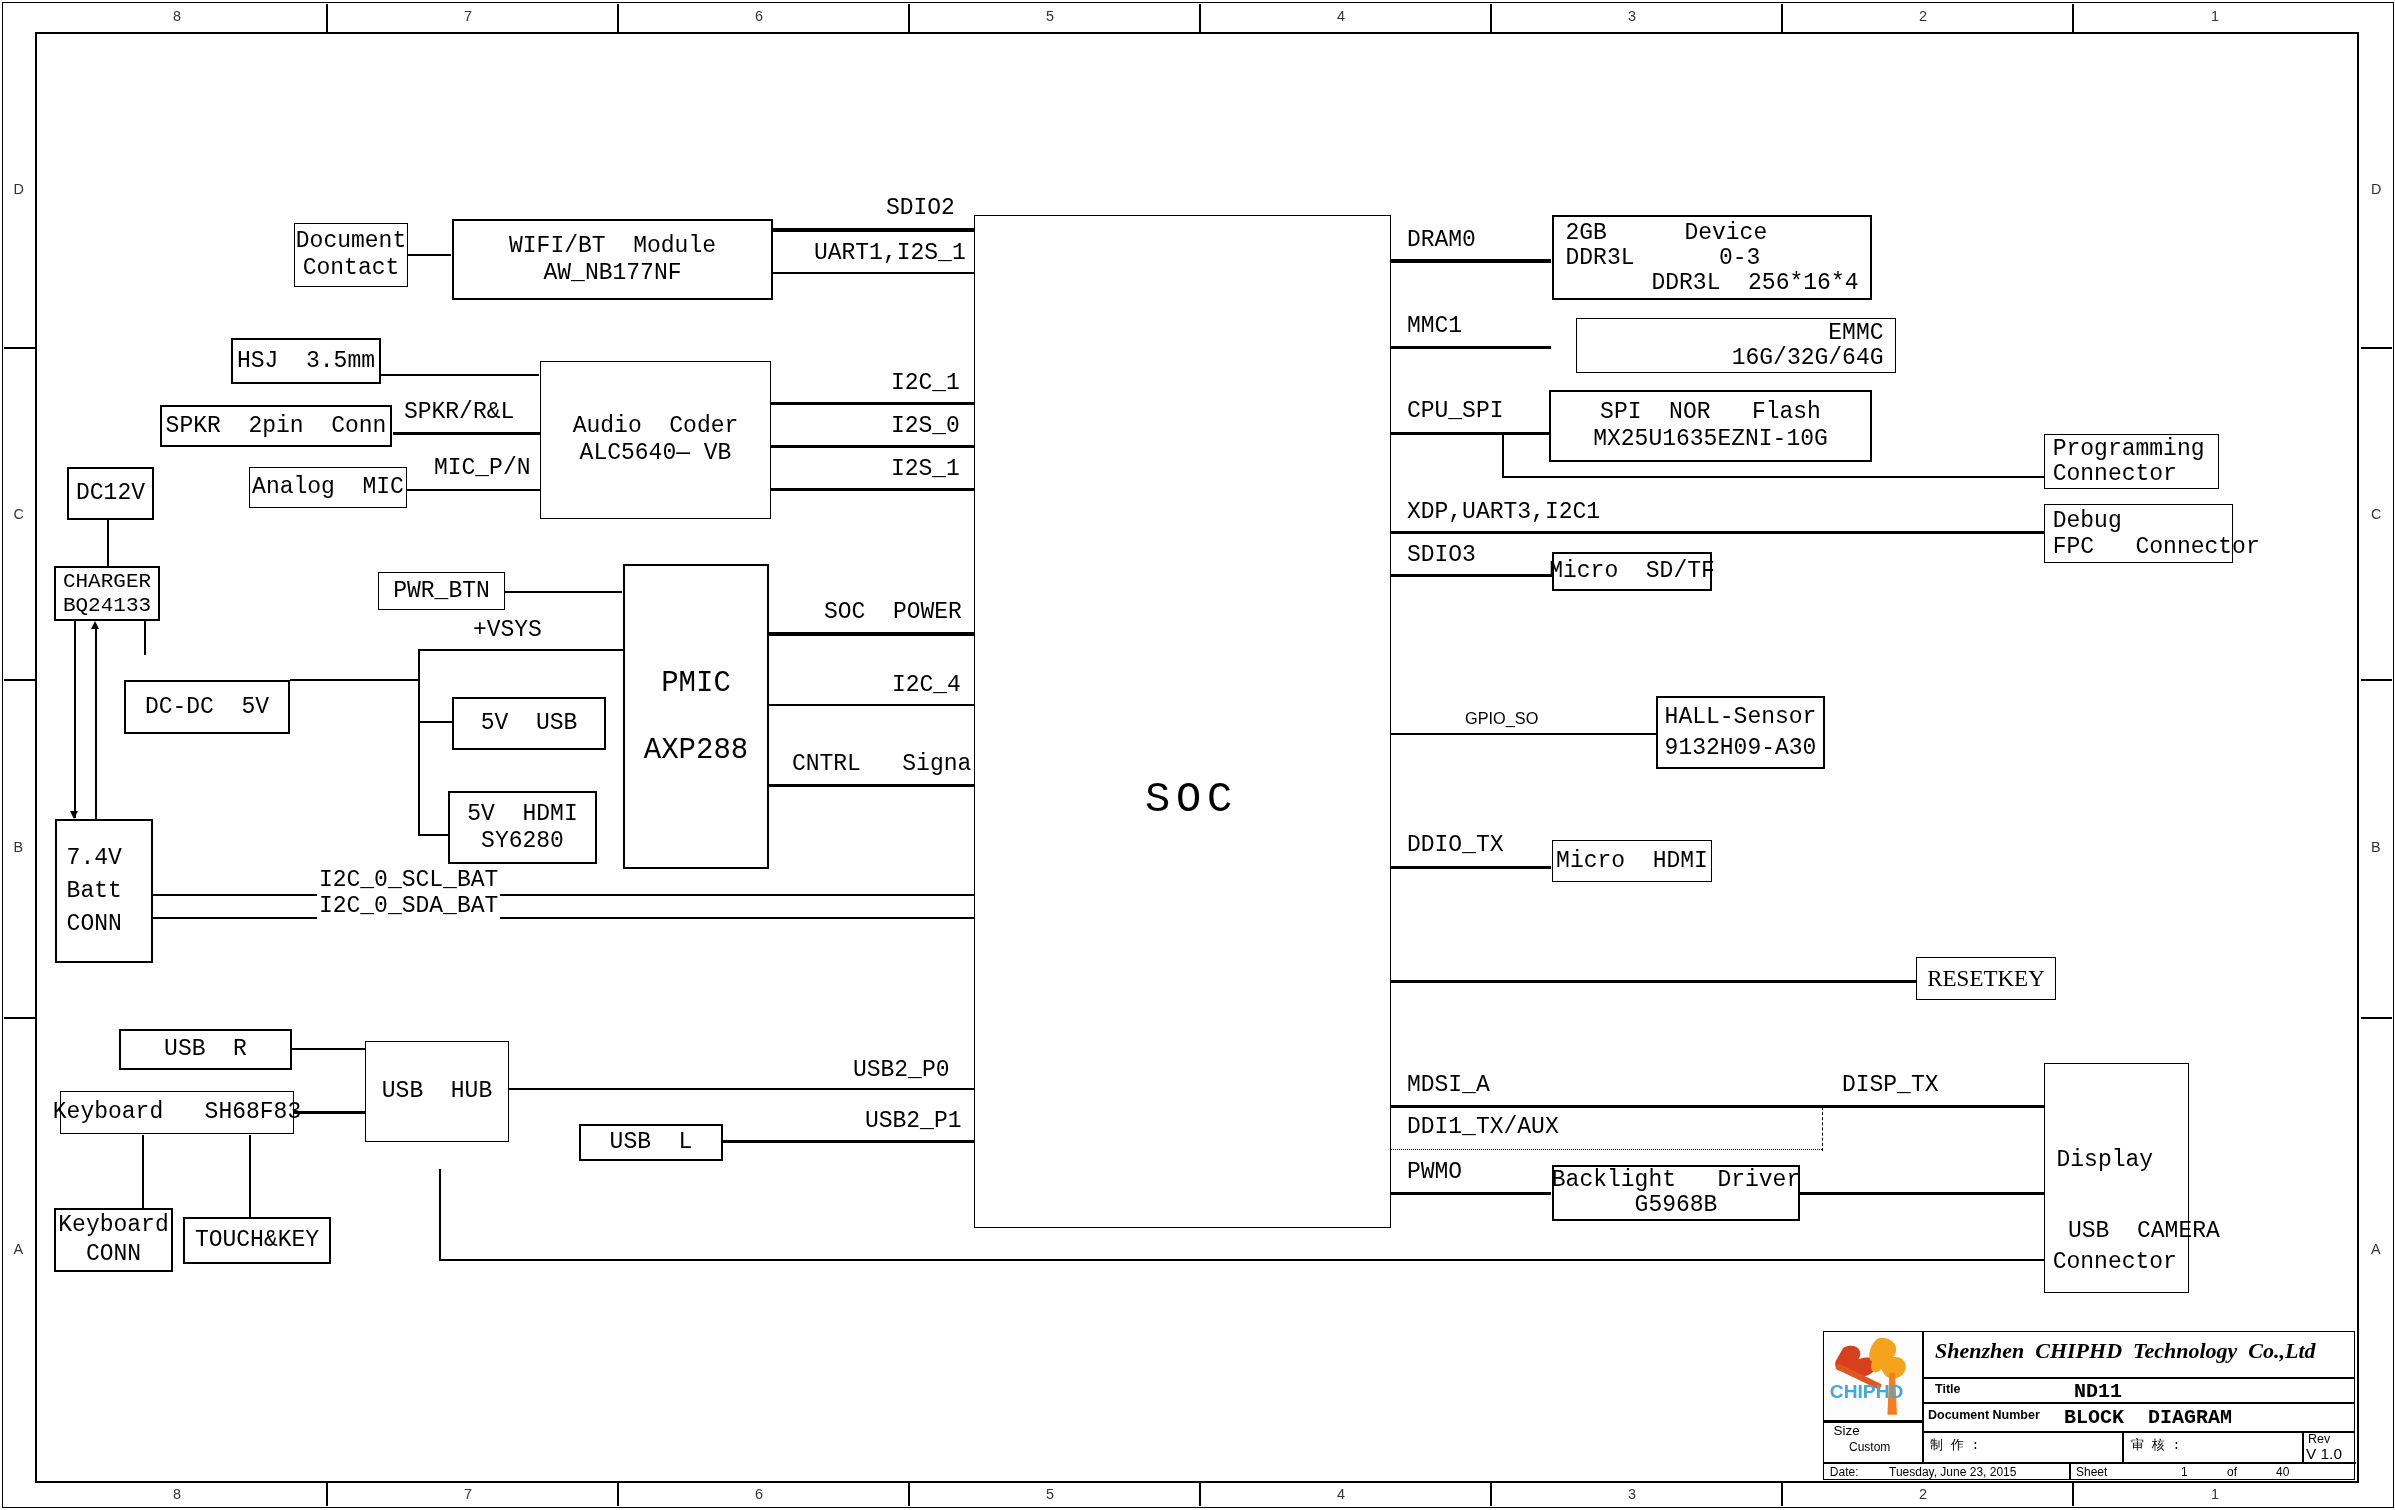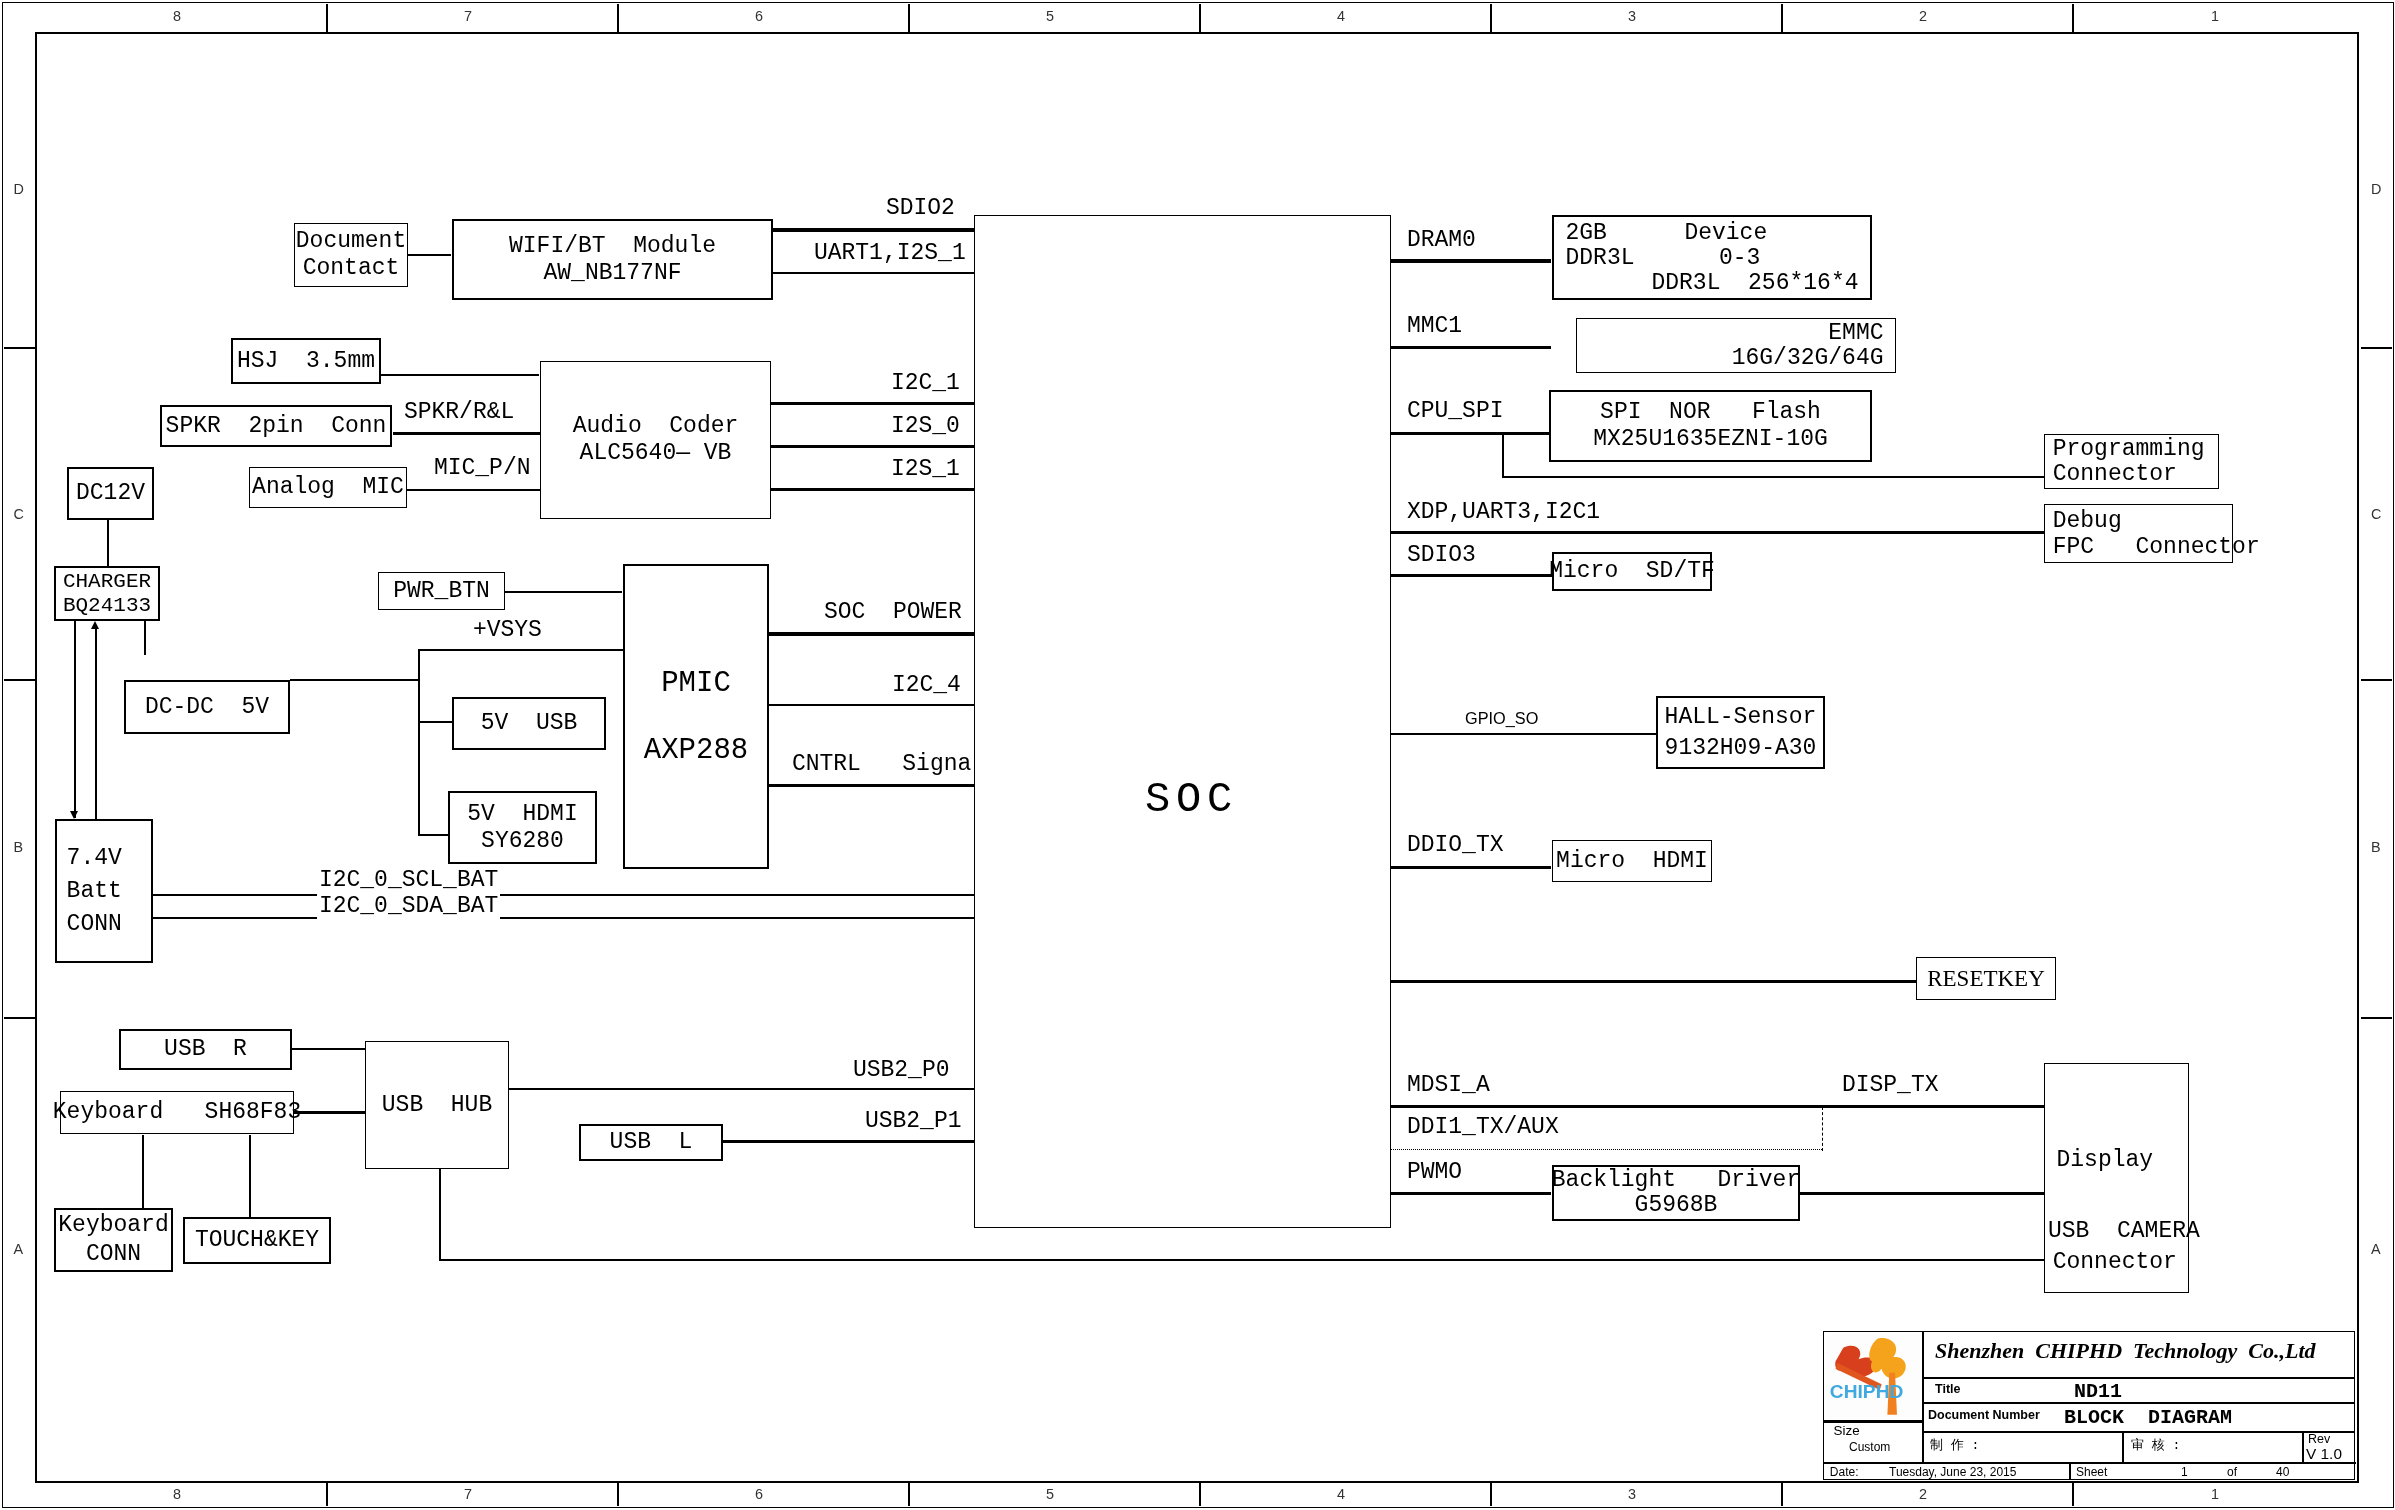--- a/index.html
+++ b/index.html
@@ -220,21 +220,21 @@
     <span>7.4V</span>
     <span>Batt</span>
     <span>CONN</span>
   </div>
   <div class="blk thick" style="left:119px;top:1029px;width:173px;height:41px">
     <span>USB  R</span>
   </div>
   <div class="blk" style="left:60px;top:1091px;width:234px;height:43px">
     <span>Keyboard   SH68F83</span>
   </div>
-  <div class="blk" style="left:365px;top:1041px;width:144px;height:128px">
+  <div class="blk" style="left:365px;top:1041px;width:144px;height:101px">
     <span>USB  HUB</span>
   </div>
   <div class="blk thick" style="left:579px;top:1124px;width:144px;height:37px">
     <span>USB  L</span>
   </div>
   <div class="blk thick" style="left:54px;top:1208px;width:119px;height:64px;line-height:29px">
     <span>Keyboard</span>
     <span>CONN</span>
   </div>
   <div class="blk thick" style="left:183px;top:1217px;width:148px;height:47px">
@@ -277,21 +277,21 @@
   </div>
   <div class="blk" style="left:1916px;top:957px;width:140px;height:43px;font-family:'Liberation Serif',serif">
     <span>RESETKEY</span>
   </div>
   <div class="blk thick" style="left:1552px;top:1165px;width:248px;height:56px;line-height:25px">
     <span>Backlight   Driver</span>
     <span>G5968B</span>
   </div>
   <div class="blk" style="left:2044px;top:1063px;width:145px;height:230px">
     <span class="abs" style="left:11.5px;top:83px">Display</span>
-    <span class="abs" style="left:3px;top:154px">USB  CAMERA</span>
+    <span class="abs" style="left:23px;top:154px">USB  CAMERA</span>
     <span class="abs" style="left:7.7px;top:185px">Connector</span>
   </div>
 
   <div class="tb">
 
     <div class="line" style="left:98px;top:0;width:1.9px;height:130px"></div>
     <div class="line" style="left:98px;top:45px;width:432px;height:1.9px"></div>
     <div class="line" style="left:98px;top:70px;width:432px;height:1.9px"></div>
     <div class="line" style="left:98px;top:99px;width:432px;height:1.9px"></div>
     <div class="line" style="left:0;top:130px;width:532px;height:1.9px"></div>

